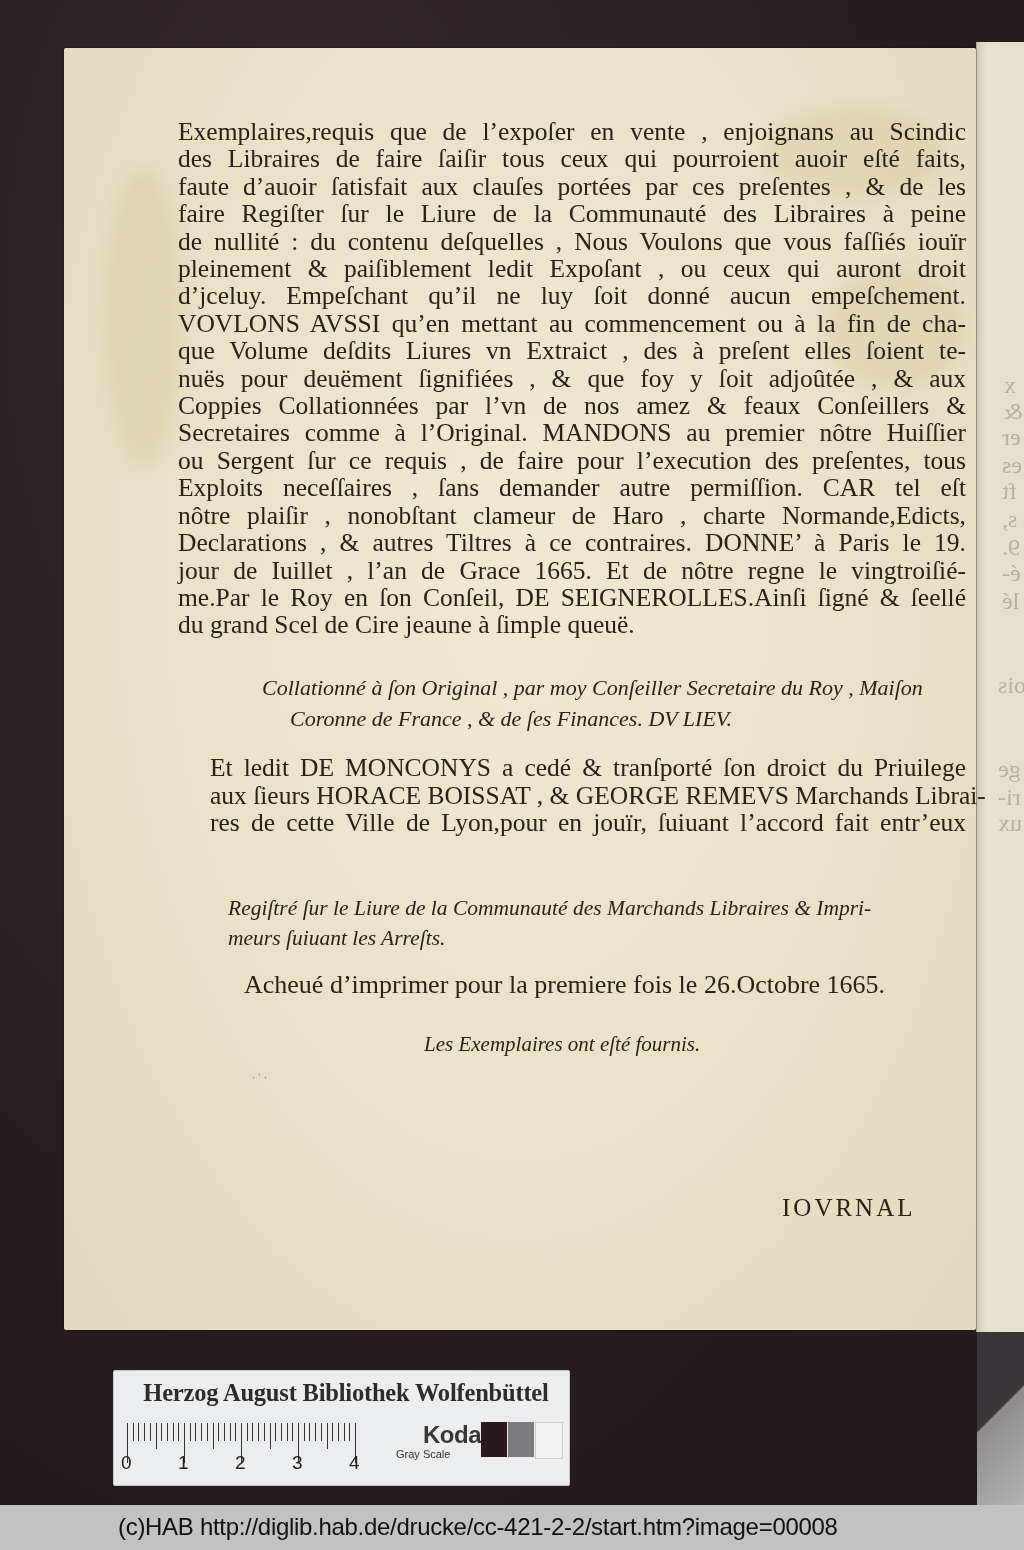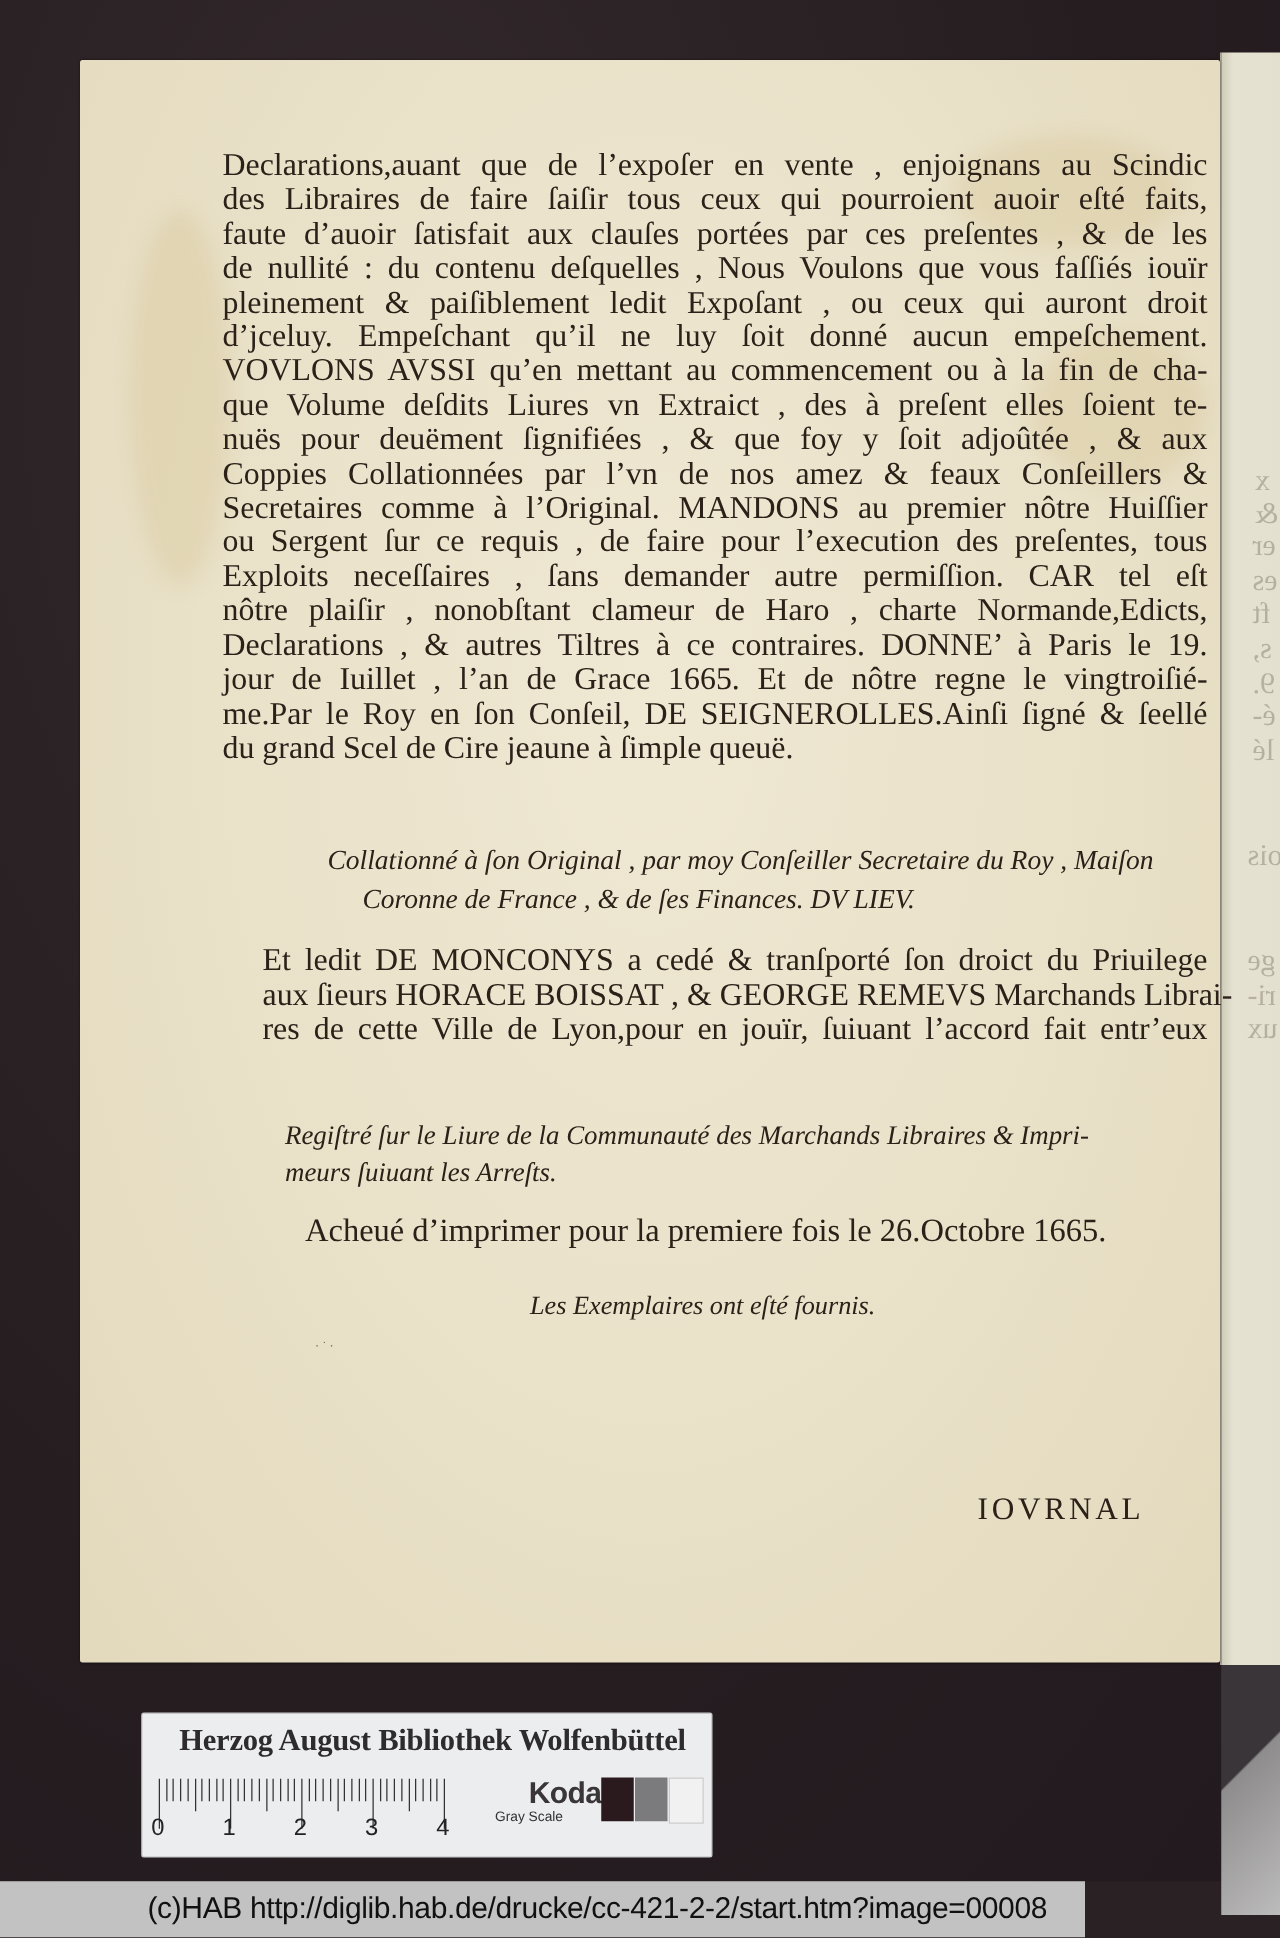--- a/index.html
+++ b/index.html
@@ -98,21 +98,21 @@
   }
   .kodak {
     position:absolute; left:265px; top:50px; font-size:24px; font-weight:bold;
     color:#3a3638; letter-spacing:-.5px;margin-left:44px;
   }
   .grayscale {
     position:absolute; left:282px; top:77px; font-size:11px; color:#333;
   }
   .swatch { position:absolute; top:51px; width:26px; height:35px; }
   .footer {
-    position:absolute; left:0; top:1505px; width:868px; height:45px;
+    position:absolute; left:0; top:1505px; width:1024px; height:45px;
     background:#c2c2c2;
     font-family:"Liberation Sans", "DejaVu Sans", sans-serif;
     font-size:24px; color:#111;
   }
   .footer span { position:absolute; left:118px; top:8px; white-space:nowrap; letter-spacing:-.3px; }
 </style>
 </head>
 <body>
 
 <div class="backdrop"></div>
@@ -137,23 +137,24 @@
   <span class="ghost" style="left:1002px;top:534px;">9.</span>
   <span class="ghost" style="left:1002px;top:560px;">é-</span>
   <span class="ghost" style="left:1002px;top:588px;">lé</span>
   <span class="ghost" style="left:998px;top:672px;">ois</span>
   <span class="ghost" style="left:998px;top:756px;">ge</span>
   <span class="ghost" style="left:998px;top:784px;">ri-</span>
   <span class="ghost" style="left:998px;top:810px;">ux</span>
 </div>
 
 <div class="text-block">
-  <span class="line">Declarations,auant que de l’expoſer en vente , enjoignans au Scindic</span>
+  <span class="line">Exemplaires,requis que de l’expoſer en vente , enjoignans au Scindic</span>
   <span class="line">des Libraires de faire ſaiſir tous ceux qui pourroient auoir eſté faits,</span>
   <span class="line">faute d’auoir ſatisfait aux clauſes portées par ces preſentes , &amp; de les</span>
+  <span class="line">faire Regiſter ſur le Liure de la Communauté des Libraires à peine</span>
   <span class="line">de nullité : du contenu deſquelles , Nous Voulons que vous faſſiés iouïr</span>
   <span class="line">pleinement &amp; paiſiblement ledit Expoſant , ou ceux qui auront droit</span>
   <span class="line">d’jceluy. Empeſchant qu’il ne luy ſoit donné aucun empeſchement.</span>
   <span class="line">VOVLONS AVSSI qu’en mettant au commencement ou à la fin de cha-</span>
   <span class="line">que Volume deſdits Liures vn Extraict , des à preſent elles ſoient te-</span>
   <span class="line">nuës pour deuëment ſignifiées , &amp; que foy y ſoit adjoûtée , &amp; aux</span>
   <span class="line">Coppies Collationnées par l’vn de nos amez &amp; feaux Conſeillers &amp;</span>
   <span class="line">Secretaires comme à l’Original. MANDONS au premier nôtre Huiſſier</span>
   <span class="line">ou Sergent ſur ce requis , de faire pour l’execution des preſentes, tous</span>
   <span class="line">Exploits neceſſaires , ſans demander autre permiſſion. CAR tel eſt</span>

